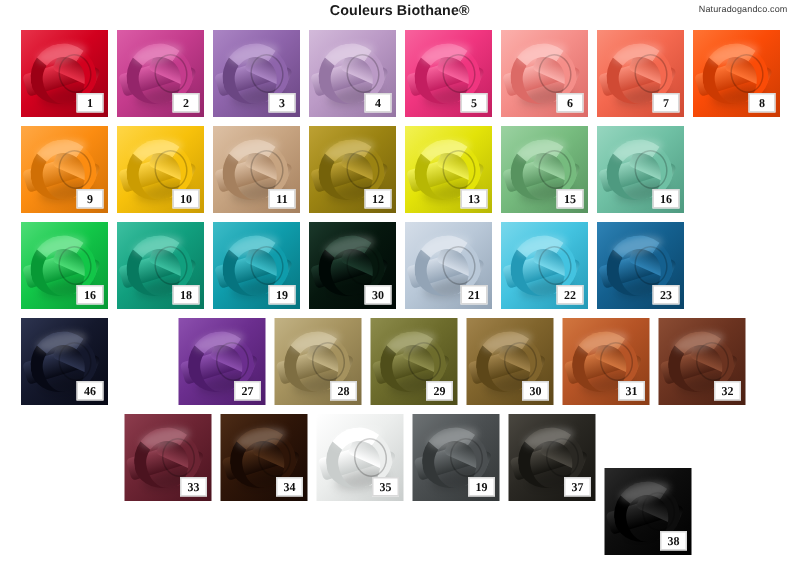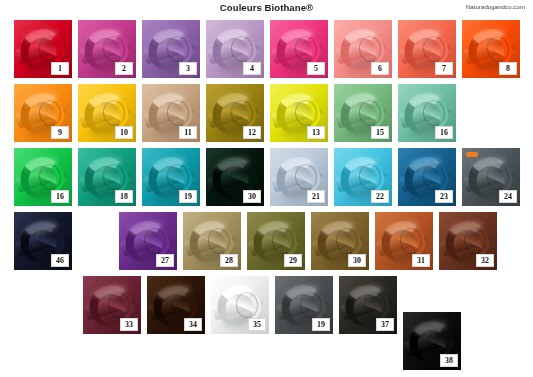--- a/index.html
+++ b/index.html
@@ -414,32 +414,20 @@
           <div class="strap">
             <div class="sh"></div>
             <div class="band" style="background: linear-gradient(rgb(46, 130, 181), rgb(10, 68, 104));"></div>
             <div class="band2" style="background: linear-gradient(rgb(10, 68, 104), rgb(46, 130, 181));"></div>
             <div class="loop-outer" style="border-color: rgb(46, 130, 181) rgb(20, 96, 143) transparent rgb(10, 68, 104);"></div>
             <div class="edge"></div>
             <div class="hl"></div>
           </div>
           <div class="numbox">23</div>
         </div>
-        <div class="swatch" style="background: linear-gradient(135deg, rgb(110, 120, 125) 0%, rgb(76, 85, 89) 45%, rgb(52, 59, 62) 100%);">
-          <div class="strap">
-            <div class="sh"></div>
-            <div class="band" style="background: linear-gradient(rgb(110, 120, 125), rgb(52, 59, 62));"></div>
-            <div class="band2" style="background: linear-gradient(rgb(52, 59, 62), rgb(110, 120, 125));"></div>
-            <div class="loop-outer" style="border-color: rgb(110, 120, 125) rgb(76, 85, 89) transparent rgb(52, 59, 62);"></div>
-            <div class="edge"></div>
-            <div class="hl"></div>
-          </div>
-          <div class="newtag" style="background: rgb(240, 124, 30);"></div>
-          <div class="numbox">24</div>
-        </div>
       </div>
       <div class="row">
         <div class="swatch" style="background: linear-gradient(135deg, rgb(45, 52, 80) 0%, rgb(20, 24, 44) 45%, rgb(7, 9, 21) 100%);">
           <div class="strap">
             <div class="sh"></div>
             <div class="band" style="background: linear-gradient(rgb(45, 52, 80), rgb(7, 9, 21));"></div>
             <div class="band2" style="background: linear-gradient(rgb(7, 9, 21), rgb(45, 52, 80));"></div>
             <div class="loop-outer" style="border-color: rgb(45, 52, 80) rgb(20, 24, 44) transparent rgb(7, 9, 21);"></div>
             <div class="edge"></div>
             <div class="hl"></div>

